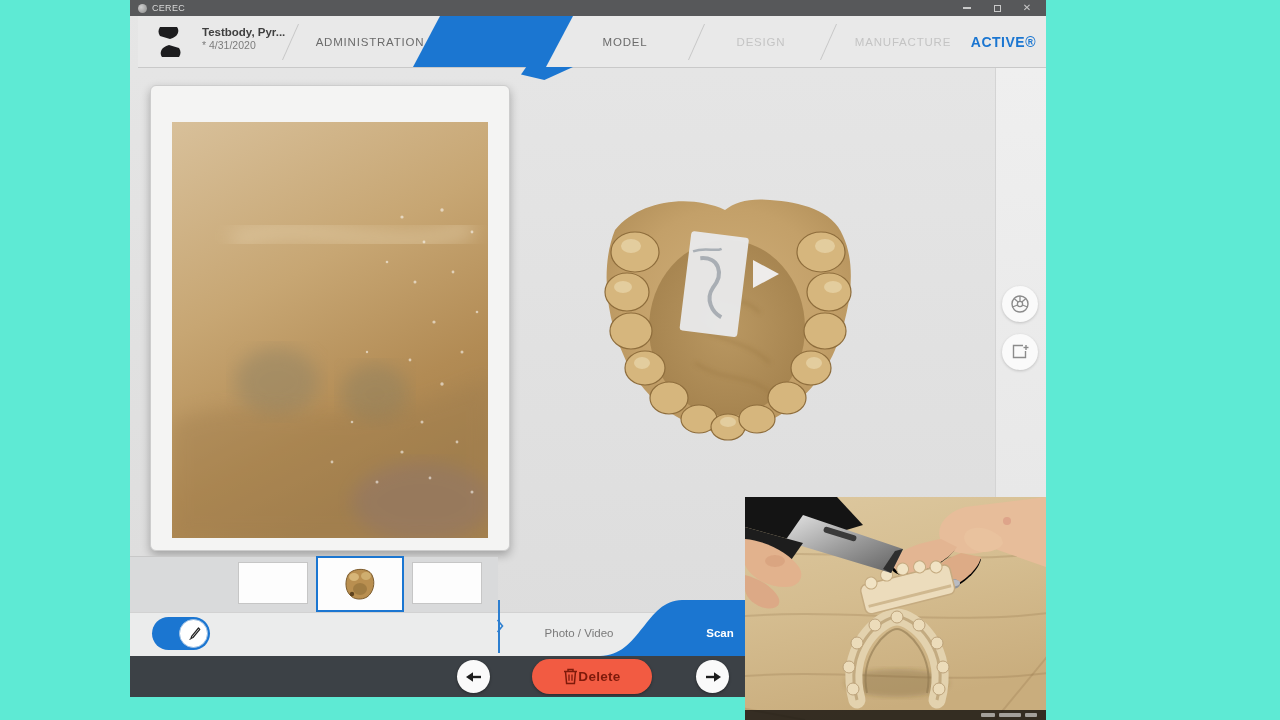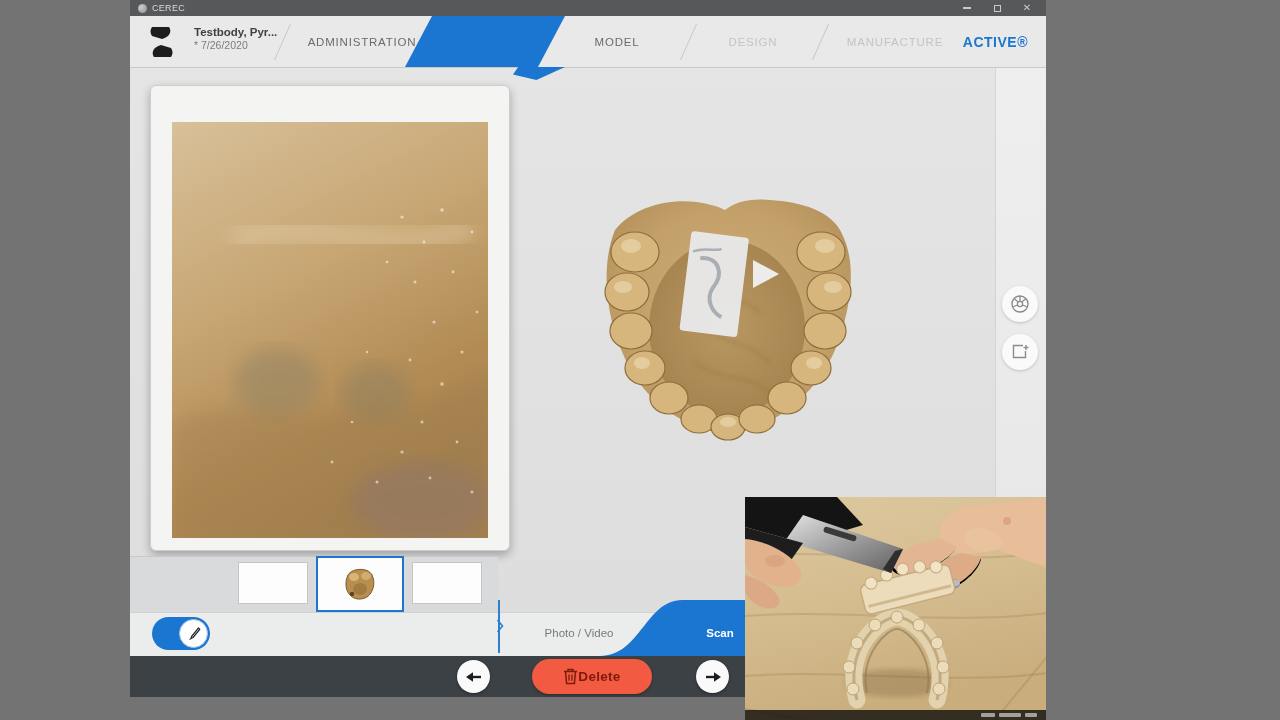--- a/index.html
+++ b/index.html
@@ -1,37 +1,37 @@
 <!DOCTYPE html>
 <html><head>
 <meta charset="utf-8">
 <style>
   * { margin:0; padding:0; box-sizing:border-box; }
   html,body { width:1280px; height:720px; background:#000; overflow:hidden;
     font-family:"Liberation Sans", sans-serif; }
-  #stage { position:relative; width:1280px; height:720px; background:#737373; }
+  #stage { position:relative; width:1280px; height:720px; background:#5eead4; }
 
   
   .app { position:absolute; left:130px; top:0; width:916px; height:697px;
     background:linear-gradient(#e6e6e6,#dcdcdc); overflow:hidden; }
 
   
   .titlebar { position:absolute; left:0; top:0; width:100%; height:16px;
     background:#57585a; display:flex; align-items:center; z-index:30; }
   .titlebar .tb-icon { width:9px; height:9px; margin:0 5px 0 8px; border-radius:50%;
     background:radial-gradient(circle at 35% 35%, #cfcfcf, #8a8a8a); }
   .titlebar .tb-title { color:#d8d8d8; font-size:9px; letter-spacing:.3px; }
   .tb-controls { position:absolute; right:4px; top:0; height:16px; display:flex; }
   .tb-btn { width:30px; height:16px; display:flex; align-items:center; justify-content:center; }
   .tb-min { width:8px; height:2px; background:#c9c9c9; }
   .tb-max { width:7px; height:7px; border:1.5px solid #c9c9c9; }
   .tb-x { color:#c9c9c9; font-size:10px; line-height:10px; }
 
   
-  .header { position:absolute; left:0; top:16px; width:100%; height:52px;
+  .header { position:absolute; left:8px; top:16px; width:100%; height:52px;
     background:#e9e9e9; border-bottom:1px solid #c9c9c9; z-index:20; }
   .logo { position:absolute; left:18px; top:10px; }
   .patient { position:absolute; left:64px; top:9px; line-height:1.25; }
   .patient .p-name { font-size:11.5px; font-weight:bold; color:#3f3f3f; }
   .patient .p-date { font-size:10.5px; color:#7c7c7c; }
   .tab-label { position:absolute; top:0; height:51px; display:flex; align-items:center;
     justify-content:center; font-size:11.5px; font-weight:normal; letter-spacing:.8px; }
   .t-enabled { color:#6b6b6b; }
   .t-disabled { color:#c4c4c4; }
   .tab-sep { position:absolute; top:8px; width:1px; height:36px; background:#c7c7c7;
@@ -136,21 +136,21 @@
       </div>
     </div>
 
     <div class="header">
       <svg class="logo" width="27" height="32" viewBox="0 0 27 32">
         <path d="M4,1 L21,1 C24,5 22,11 14,13 L4,10 C2,7 2,4 4,1 Z" fill="#1d1d1f"></path>
         <path d="M23,31 L6,31 C3,27 5,21 13,19 L23,22 C25,25 25,28 23,31 Z" fill="#1d1d1f"></path>
       </svg>
       <div class="patient">
         <div class="p-name">Testbody, Pyr...</div>
-        <div class="p-date">* 7/26/2020</div>
+        <div class="p-date">* 4/31/2020</div>
       </div>
 
       <div class="tab-sep" style="left:152px"></div>
       <div class="tab-label t-enabled" style="left:162px;width:140px">ADMINISTRATION</div>
 
       <div class="tab-active-bg"></div>
       <div class="tab-active-wedge"></div>
 
       <div class="tab-label t-enabled" style="left:432px;width:110px">MODEL</div>
       <div class="tab-sep" style="left:558px"></div>

